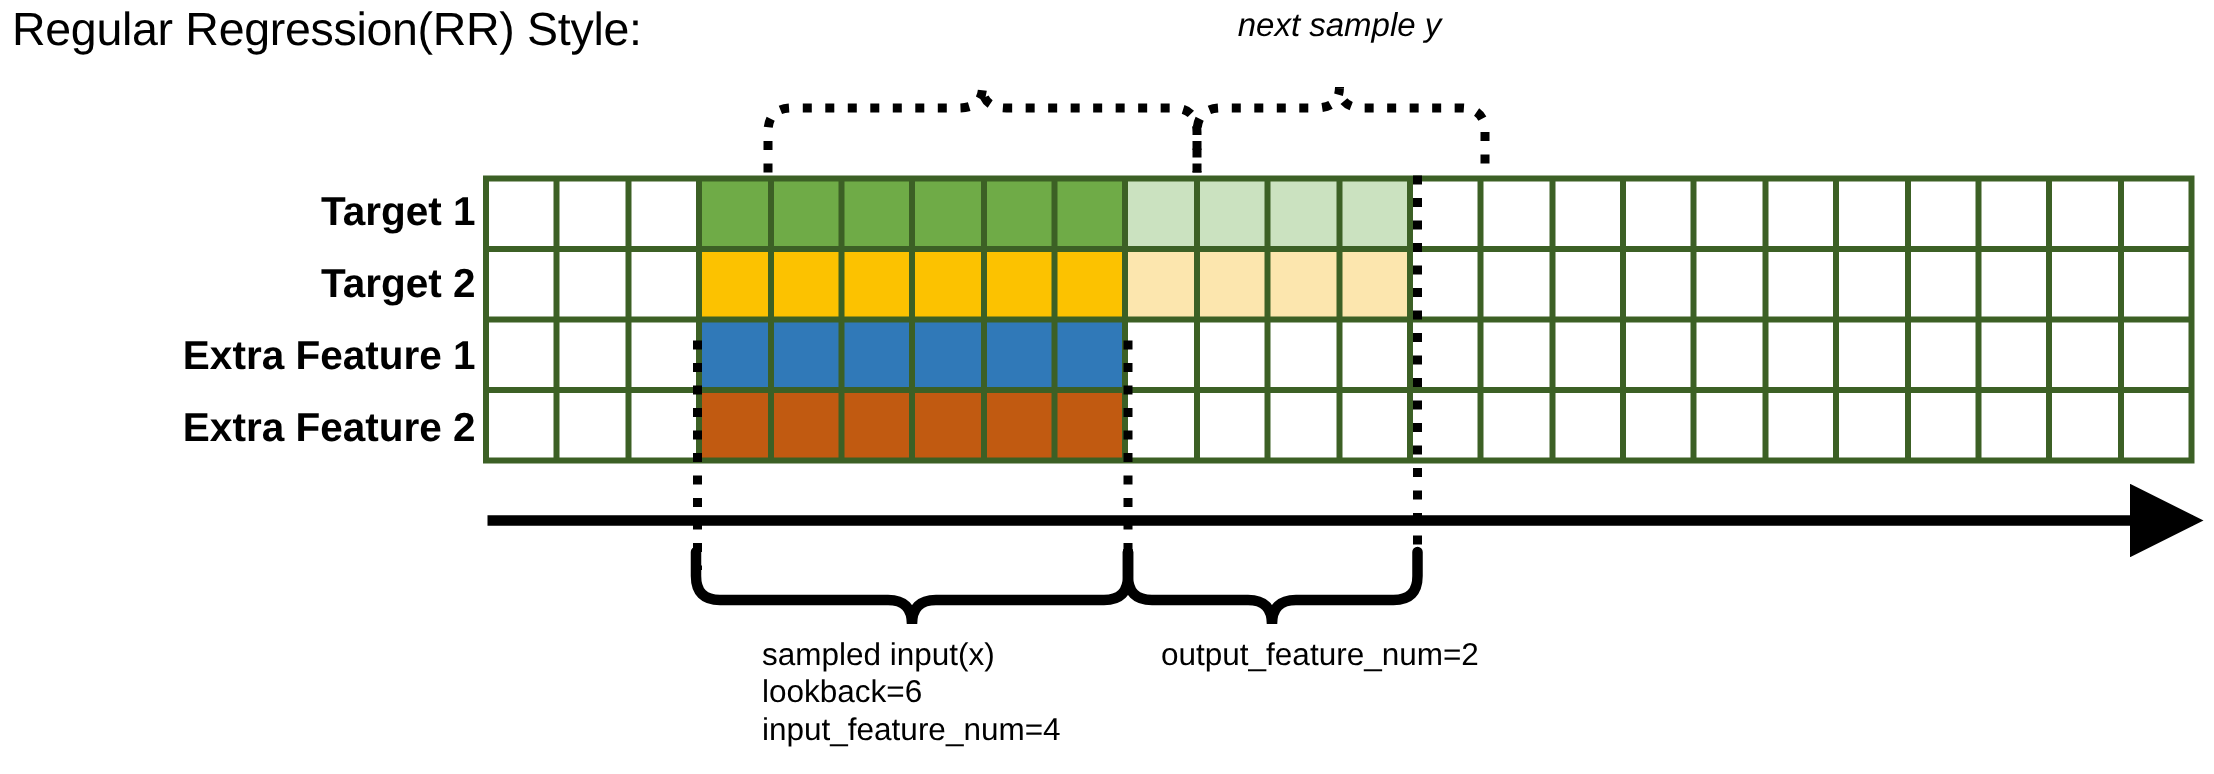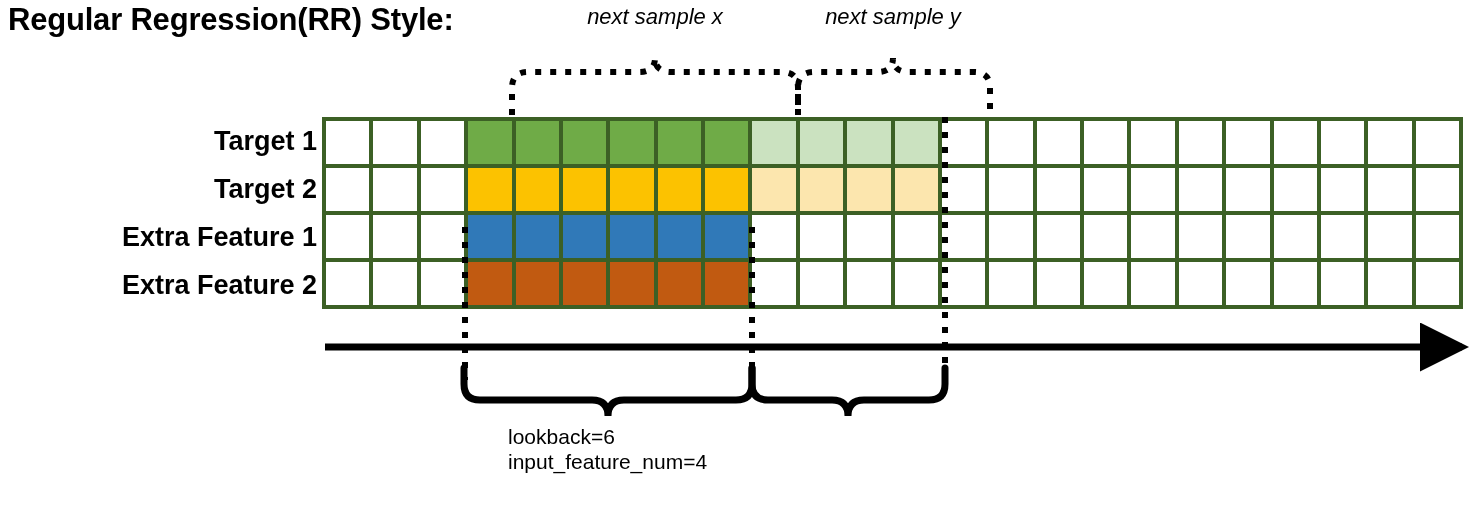--- a/index.html
+++ b/index.html
@@ -18,21 +18,21 @@
     overflow: hidden;
     background: #ffffff;
   }
 
   
   #title {
     position: absolute;
     left: 8px;
     top: 2px;
     font-size: 31px;
-    font-weight: 700;
+    font-weight: 400;
     letter-spacing: -0.2px;
     white-space: nowrap;
   }
 
   
   .row-label {
     position: absolute;
     right: 1159px;      
     width: 420px;
     text-align: right;
@@ -106,21 +106,20 @@
 
 <div id="stage">
 
   <div id="title">Regular Regression(RR) Style:</div>
 
   <div class="row-label" style="top:126px;">Target 1</div>
   <div class="row-label" style="top:174px;">Target 2</div>
   <div class="row-label" style="top:222px;">Extra Feature 1</div>
   <div class="row-label" style="top:270px;">Extra Feature 2</div>
 
-  <div class="top-label" style="left:655px; top:4px;">next sample x</div>
   <div class="top-label" style="left:893px; top:4px;">next sample y</div>
 
   <div id="grid">
       <div class="cell"></div>
       <div class="cell"></div>
       <div class="cell"></div>
       <div class="cell c-green"></div>
       <div class="cell c-green"></div>
       <div class="cell c-green"></div>
       <div class="cell c-green"></div>
@@ -210,24 +209,26 @@
       <div class="cell"></div>
       <div class="cell"></div>
       <div class="cell"></div>
       <div class="cell"></div>
       <div class="cell"></div>
       <div class="cell"></div>
     </div>
 
 
   <div class="brace-label" style="left:508px; top:424px;">
+    <div>sampled input(x)</div>
     <div>lookback=6</div>
     <div>input_feature_num=4</div>
   </div>
   <div class="brace-label" style="left:774px; top:424px;">
+    <div>output_feature_num=2</div>
   </div>
 
   <svg id="overlay" viewBox="0 0 1476 516">
     <defs>
       <marker id="arrowhead" markerWidth="7" markerHeight="7" refX="6" refY="3.5" orient="auto">
         <polygon points="0 0, 7 3.5, 0 7" fill="#000000"></polygon>
       </marker>
     </defs>
 
     <path d="M 512 115 L 512 88 Q 512 72 528 72 L 639 72 Q 655 72 655 58 Q 655 72 671 72 L 782 72 Q 798 72 798 88 L 798 115" fill="none" stroke="#000000" stroke-width="6" stroke-linecap="butt" stroke-dasharray="6 9"></path>

